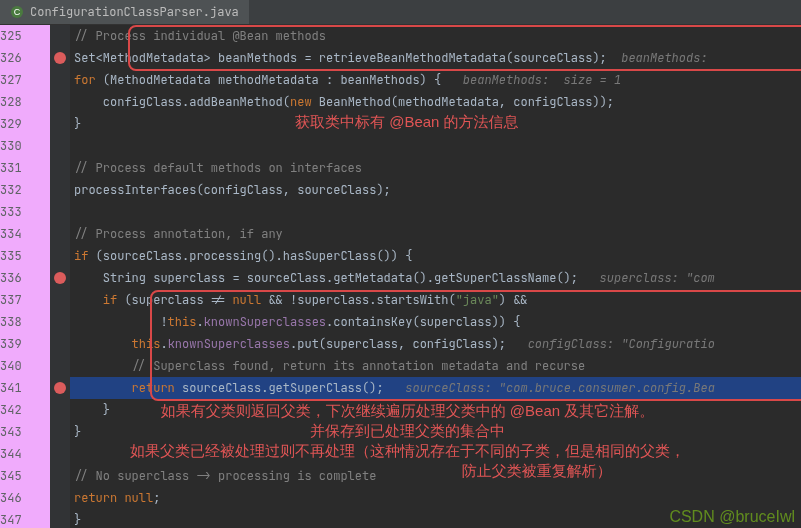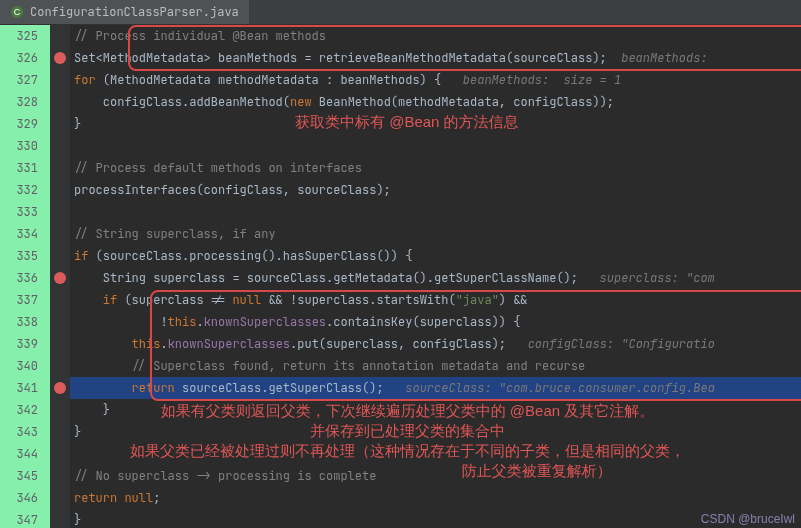--- a/index.html
+++ b/index.html
@@ -34,23 +34,22 @@
     width: 14px; height: 14px;
     display:flex;align-items:center;justify-content:center;
   }
   .editor {
     display: flex;
     height: calc(100% - 25px);
     background: #2b2b2b;
   }
   .gutter {
     width: 50px;
-    background: #86efac;
+    background: #f0abfc;
     color: #606366;
-    text-align: right;
     padding-right: 12px;
     flex-shrink: 0;
     position: relative;
   }
   .gutter-extra {
     width: 20px;
     background: #313335;
     flex-shrink: 0;
     position: relative;
   }
@@ -120,23 +119,23 @@
     position: absolute;
     top: 376px;
     left: 60px;
     z-index: 6;
     line-height: 20px;
   }
   .watermark {
     position: absolute;
     right: 6px;
     bottom: 2px;
-    color: #c4b5fd;
+    color: #84cc16;
     opacity: 0.6;
-    font-size: 12px;
+    font-size: 16px;
     font-family: sans-serif;
     z-index: 10;
   }
 </style>
 </head>
 <body>
 
 <div class="tab-bar">
   <div class="tab">
     <span class="icon-wrap">
@@ -213,21 +212,21 @@
 
     <div class="code-line"><span class="comment">// Process individual @Bean methods</span></div>
     <div class="code-line"><span>Set&lt;MethodMetadata&gt; beanMethods = retrieveBeanMethodMetadata(sourceClass);</span><span class="param-hint">  beanMethods:</span></div>
     <div class="code-line"><span class="keyword">for</span><span> (MethodMetadata methodMetadata : beanMethods) {</span><span class="param-hint">   beanMethods:  size = 1</span></div>
     <div class="code-line"><span>    configClass.addBeanMethod(</span><span class="keyword">new</span><span> BeanMethod(methodMetadata, configClass));</span></div>
     <div class="code-line"><span>}</span></div>
     <div class="code-line"></div>
     <div class="code-line"><span class="comment">// Process default methods on interfaces</span></div>
     <div class="code-line"><span>processInterfaces(configClass, sourceClass);</span></div>
     <div class="code-line"></div>
-    <div class="code-line"><span class="comment">// String superclass, if any</span></div>
+    <div class="code-line"><span class="comment">// Process annotation, if any</span></div>
     <div class="code-line"><span class="keyword">if</span><span> (sourceClass.processing().hasSuperClass()) {</span></div>
     <div class="code-line"><span>    String superclass = sourceClass.getMetadata().getSuperClassName();</span><span class="param-hint">   superclass: "com</span></div>
     <div class="code-line"><span>    </span><span class="keyword">if</span><span> (superclass != </span><span class="keyword">null</span><span> &amp;&amp; !superclass.startsWith(</span><span class="string">"java"</span><span>) &amp;&amp;</span></div>
     <div class="code-line"><span>            !</span><span class="keyword">this</span><span>.</span><span class="field">knownSuperclasses</span><span>.containsKey(superclass)) {</span></div>
     <div class="code-line"><span>        </span><span class="keyword">this</span><span>.</span><span class="field">knownSuperclasses</span><span>.put(superclass, configClass);</span><span class="param-hint">   configClass: "Configuratio</span></div>
     <div class="code-line"><span class="comment">        // Superclass found, return its annotation metadata and recurse</span></div>
     <div class="code-line highlight-selection"><span>        </span><span class="keyword">return</span><span> sourceClass.getSuperClass();</span><span class="param-hint">   sourceClass: "com.bruce.consumer.config.Bea</span></div>
     <div class="code-line"><span>    }</span></div>
     <div class="code-line"><span>}</span></div>
     <div class="code-line"></div>

